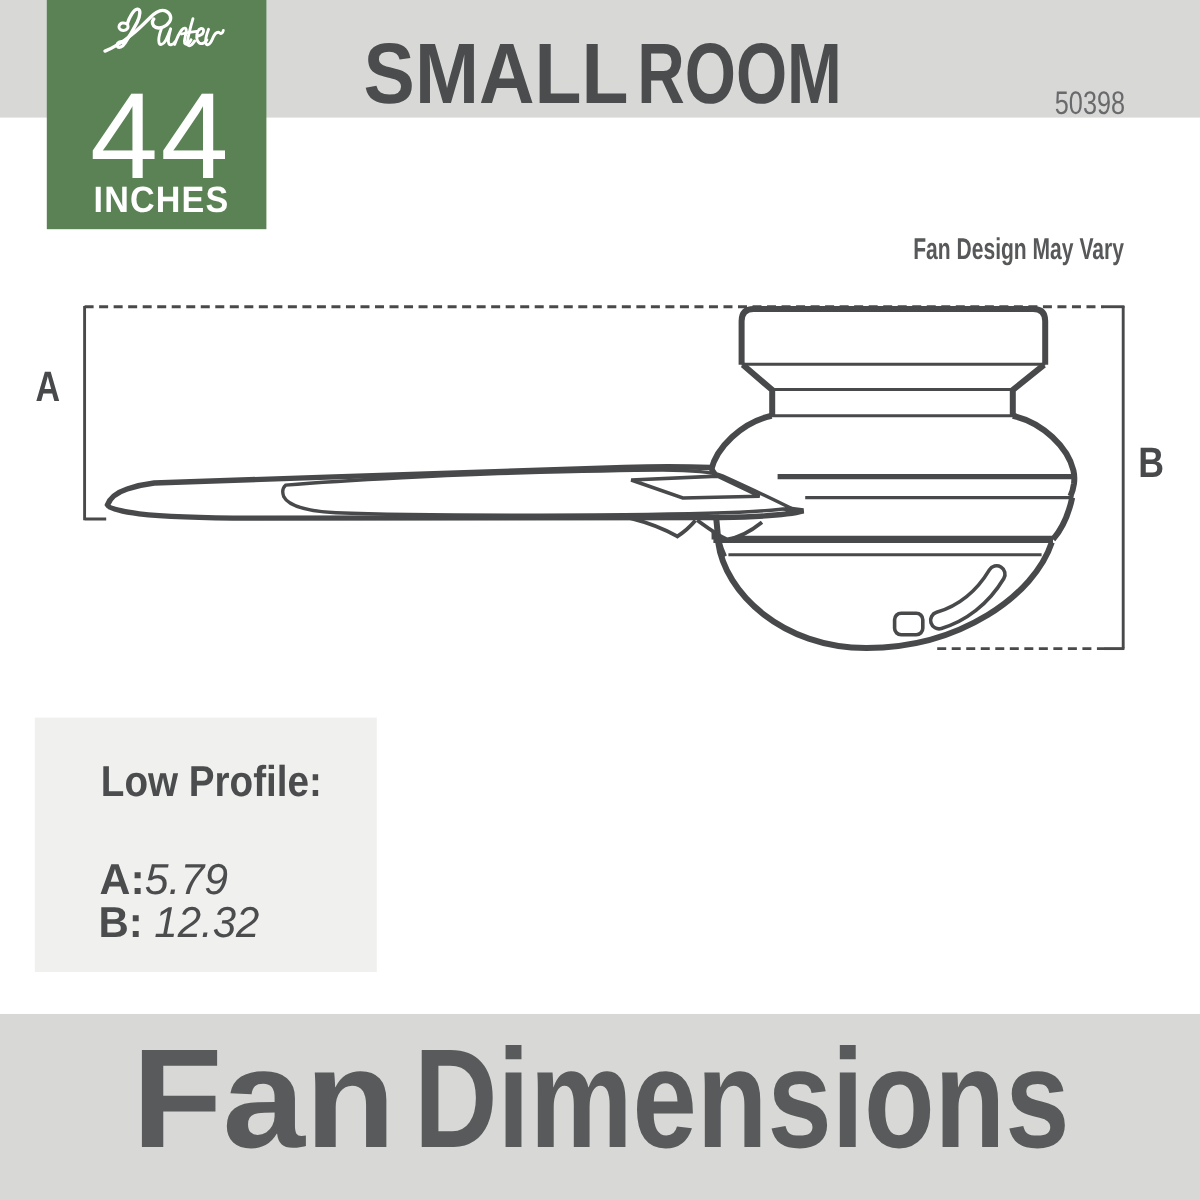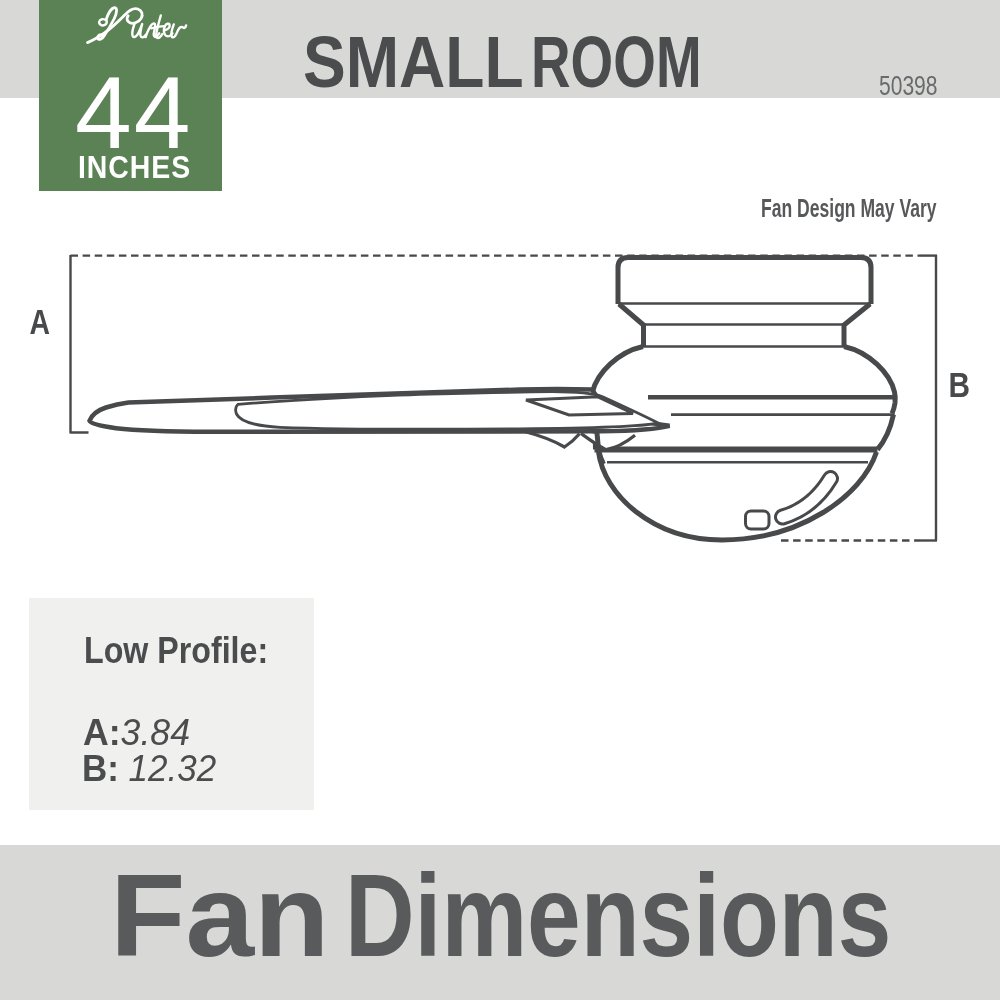--- a/index.html
+++ b/index.html
@@ -102,17 +102,17 @@
       <path d="M 526 400 L 598 396.8 L 633 413.5 L 569 415 Z" fill="#ffffff" stroke-width="3"></path>
 
       <path d="M 596.5 429 C 597.5 437 598 444 598.5 450 C 600 456 601.5 460 603.5 464 " stroke-width="5"></path>
     </g>
     <text x="29.5" y="333.8" font-size="35.5" font-weight="bold" fill="#48494b" textLength="20.5" lengthAdjust="spacingAndGlyphs">A</text>
     <text x="948.5" y="397.2" font-size="35.5" font-weight="bold" fill="#48494b" textLength="21.5" lengthAdjust="spacingAndGlyphs">B</text>
   </svg>
 
   <div class="abs" id="lpbox"></div>
   <div class="abs" id="lptitle">Low Profile:</div>
-  <div class="abs" id="lpa"><span class="bd">A:</span><span class="it">3.84</span></div>
+  <div class="abs" id="lpa"><span class="bd">A:</span><span class="it">5.79</span></div>
   <div class="abs" id="lpb"><span class="bd">B: </span><span class="it">12.32</span></div>
   <div class="abs" id="botband"></div>
   <div class="abs" id="bot1">Fan</div>
 <div class="abs" id="bot2">Dimensions</div>
 
 </body></html>

